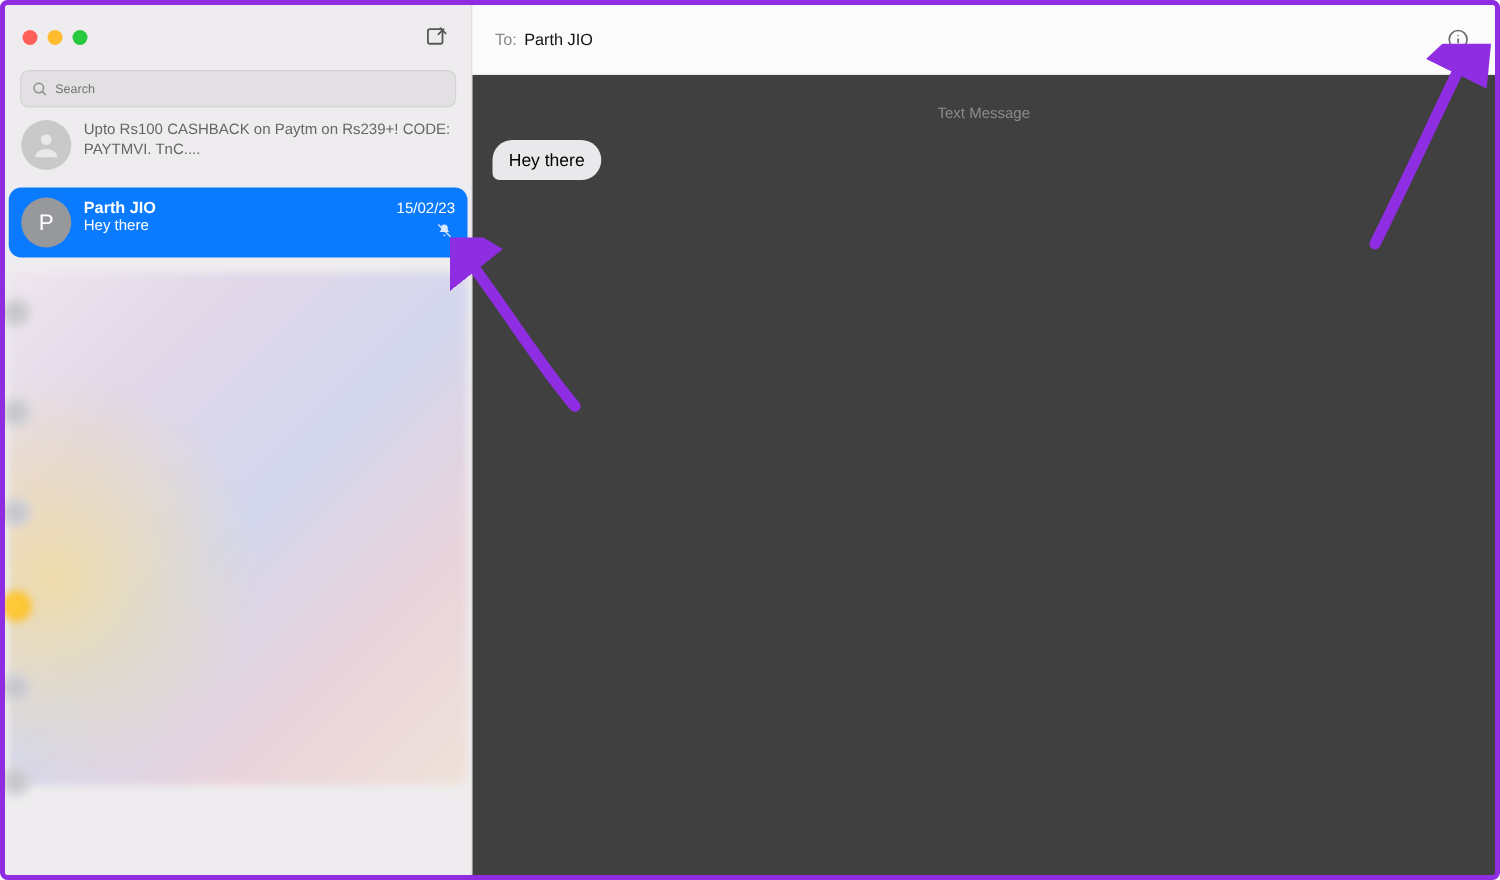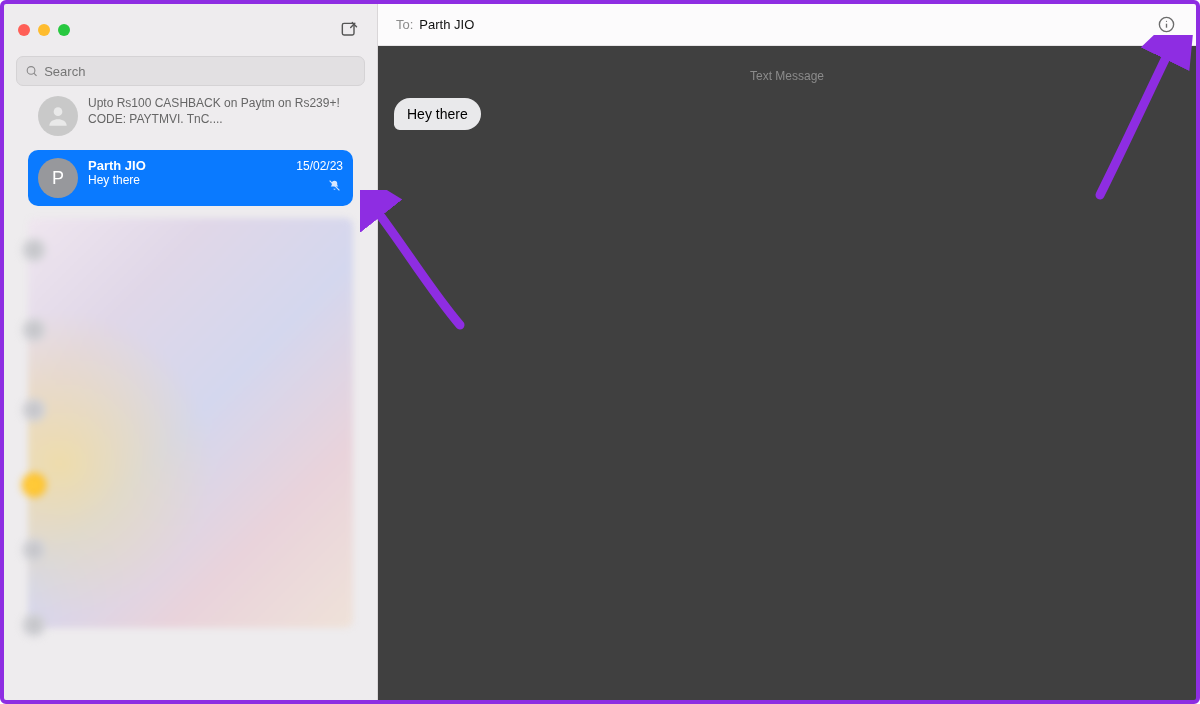--- a/index.html
+++ b/index.html
@@ -27,22 +27,22 @@
   .dot.green { background:#28c840; }
   .titlebar-spacer { flex:1; }
   .compose-btn { width:28px; height:28px; display:flex; align-items:center; justify-content:center; color:#555; }
   .compose-btn svg { width:20px; height:20px; stroke:#555; }
   .search-wrap { padding: 0 12px 10px; }
   .search {
     display:flex; align-items:center; height:30px; background:#e2e0e2; border-radius:7px; padding:0 8px;
     border:1px solid #d5d3d5;
   }
   .search svg { width:14px; height:14px; stroke:#8a898a; margin-right:6px; }
-  .search input { border:none; background:transparent; outline:none; font-size:13px; color:#666; width:100%; }
-  .conv-list { flex:1; overflow:hidden; padding: 0 24px; position:relative; }
+  .search input { border:none; background:transparent; outline:none; font-size:10px; color:#666; width:100%; }
+  .conv-list { flex:1; overflow:hidden; padding: 0 3px; position:relative; }
   .conv-item {
     display:flex; align-items:flex-start; padding:8px 10px; border-radius:10px; gap:10px;
     margin-bottom:6px;
   }
   .conv-item.partial { padding-top:0; }
   .avatar {
     width:40px; height:40px; border-radius:50%; background:#c9c9c9; display:flex; align-items:center; justify-content:center;
     flex-shrink:0;
   }
   .avatar.silhouette svg { width:26px; height:26px; fill:#e9e9e9; }
@@ -69,21 +69,21 @@
     position:relative;
   }
   .blur-dot {
     position:absolute; left:-6px; width:24px; height:24px; border-radius:50%;
     background: radial-gradient(circle, #bfbfc4 0%, #d6d6da 70%);
     filter: blur(2px);
   }
   
   .main { flex:1; display:flex; flex-direction:column; height:100%; }
   .header {
-    height:42px; border-bottom:1px solid #e8e6e8; background:#fcfbfc;
+    height:56px; border-bottom:1px solid #e8e6e8; background:#fcfbfc;
     display:flex; align-items:center; padding:0 18px;justify-content:flex-end;
   }
   .to-label { font-size:13px; color:#8b8b8b; margin-right:6px; }
   .to-value { font-size:13px; color:#111; }
   .header-spacer { flex:1; }
   .info-btn { width:24px; height:24px; display:flex; align-items:center; justify-content:center; }
   .info-btn svg { width:19px; height:19px; stroke:#6b6b6b; }
   .thread { flex:1; background:#404040; padding:18px 16px; position:relative; }
   .timestamp { text-align:center; font-size:12px; color:#8b8b8b; line-height:1.35; margin:4px 0 14px; }
   .bubble {

